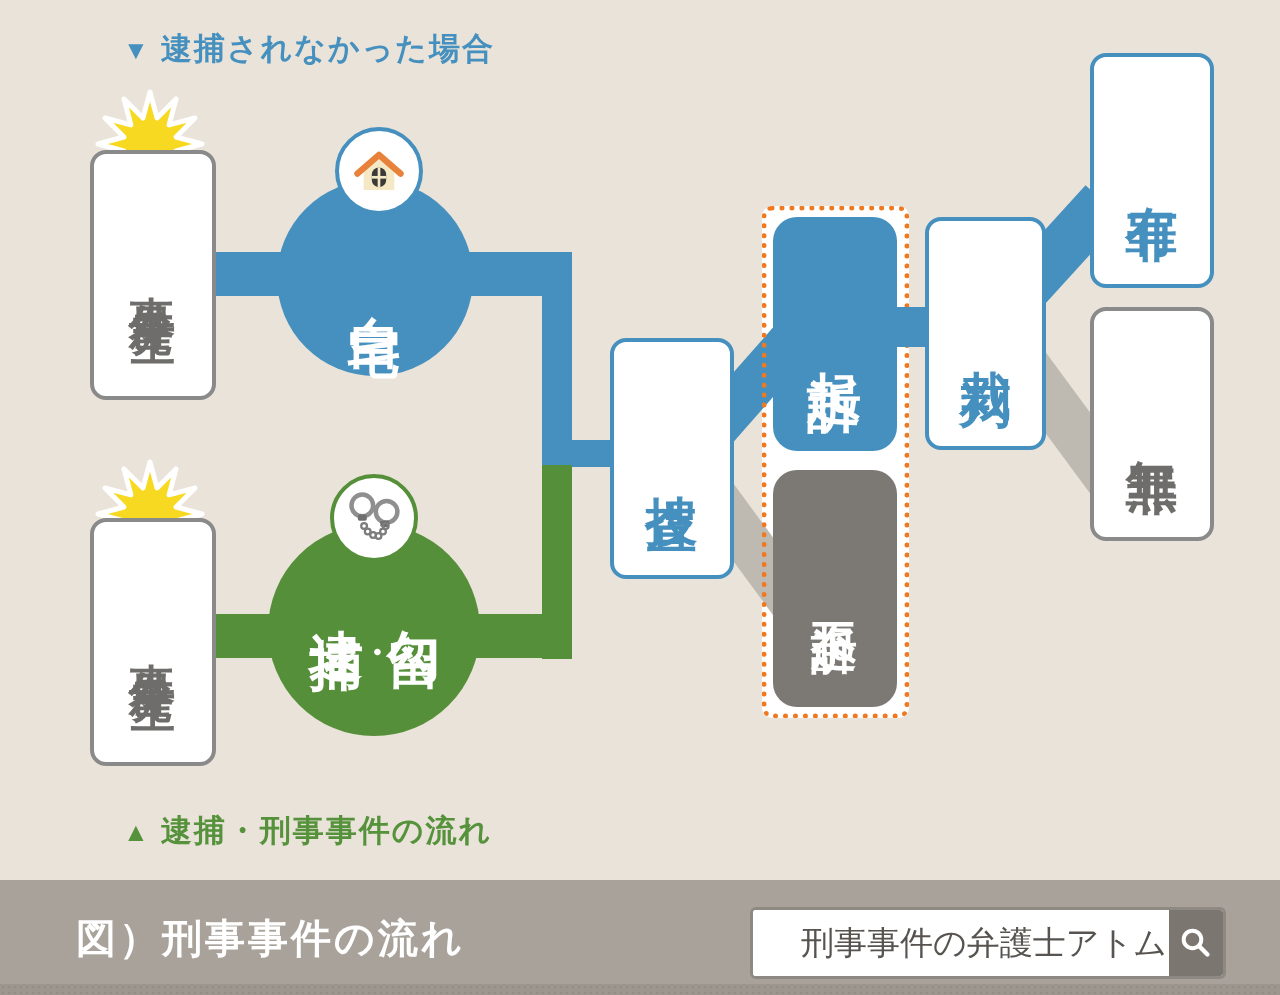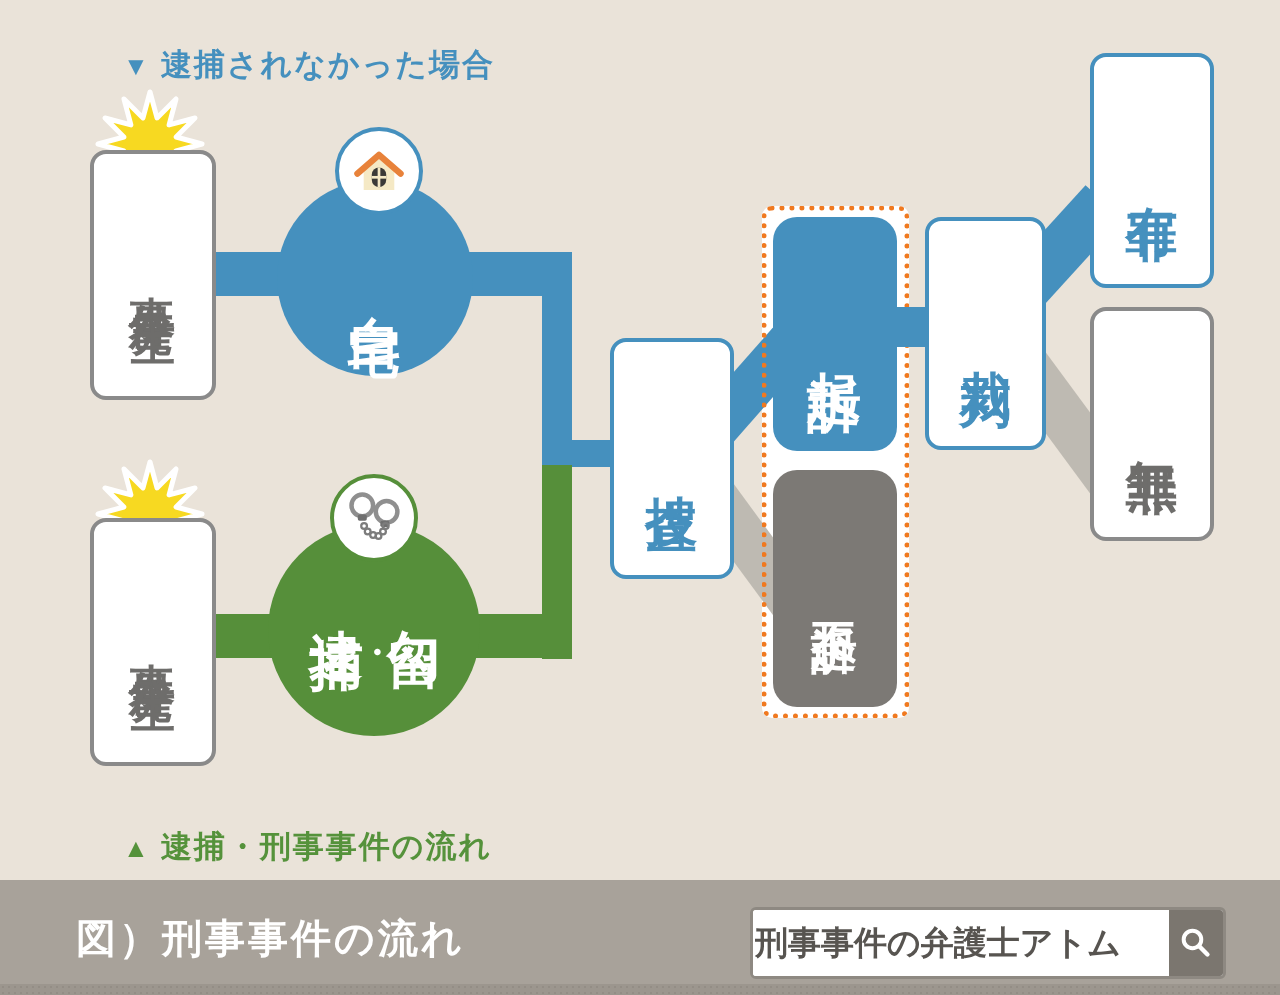--- a/index.html
+++ b/index.html
@@ -28,21 +28,21 @@
     color:#fff; z-index:3;
   }
   .circle {
     position:absolute; border-radius:50%; z-index:3;
     display:flex; align-items:center; justify-content:center;
   }
   .icon-circle {
     position:absolute; border-radius:50%; background:#fff; z-index:4;
     display:flex; align-items:center; justify-content:center;
   }
-  .flow-label { position:absolute; font-weight:bold; font-size:31px; letter-spacing:2px; z-index:5; white-space:nowrap;margin-top:16px; }
+  .flow-label { position:absolute; font-weight:bold; font-size:31px; letter-spacing:2px; z-index:5; white-space:nowrap; }
   .flow-label .tri { font-size:26px; margin-right:10px; }
 
   
   #label-top    { left:123px; top:28px;  color:#4590BE; }
   #label-bottom { left:123px; top:810px; color:#55923B; }
 
   #connectors { position:absolute; left:0; top:0; z-index:2; }
 
   #box-incident-top    { left:90px;  top:150px; width:126px; height:250px; }
   #box-incident-bottom { left:90px;  top:518px; width:126px; height:248px; }
@@ -89,21 +89,21 @@
     position:absolute; left:76px; top:50%; transform:translateY(-50%);
     color:#fff; font-weight:bold; font-size:40px; letter-spacing:3px; white-space:nowrap;
   }
   #search-widget {
     position:absolute; left:750px; top:27px; width:470px; height:66px;
     display:flex; border:3px solid #8E8982; border-radius:6px; overflow:hidden; background:#fff;
   }
   #search-input {
     flex:1; border:none; outline:none; background:#fff;
     font-family:"Liberation Sans","DejaVu Sans",sans-serif;
-    font-size:33px; font-weight:bold; color:#575450; text-align:left; min-width:0;
+    font-size:33px; font-weight:normal; color:#575450; text-align:right; min-width:0;
   }
   #search-button {
     width:54px; border:none; background:#7B766F; cursor:pointer;
     display:flex; align-items:center; justify-content:center; padding:0;
   }
 </style>
 </head>
 <body>
 
 <div id="canvas">

